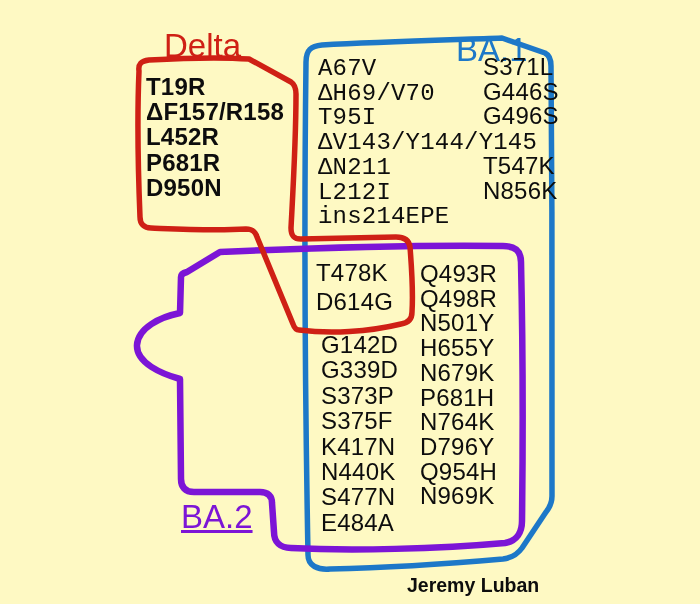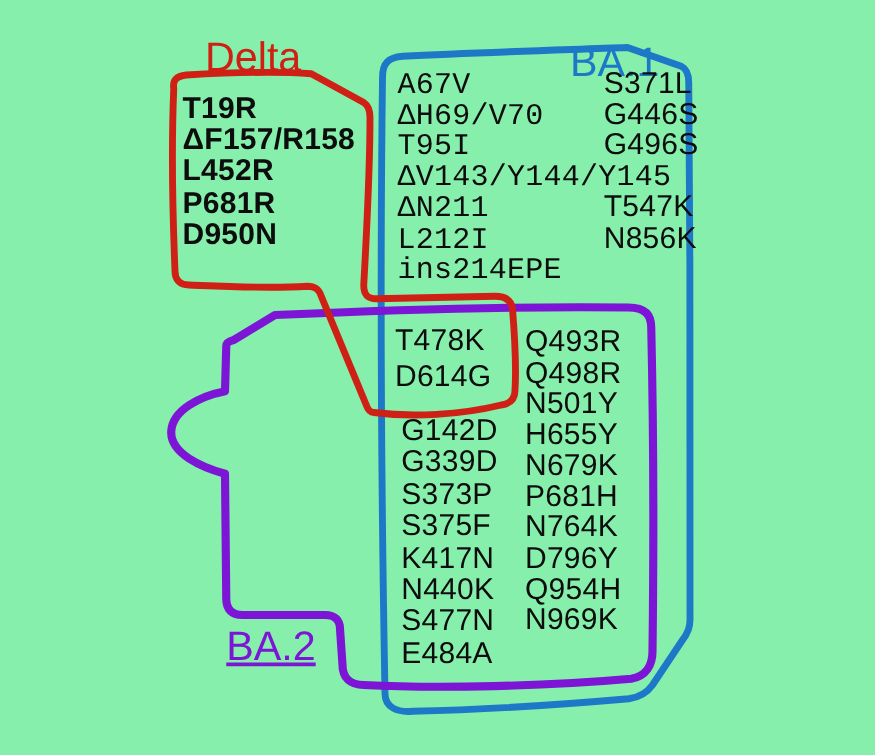--- a/index.html
+++ b/index.html
@@ -1,20 +1,20 @@
 <!DOCTYPE html>
 <html><head>
 <meta charset="utf-8">
 <style>
   html, body { margin: 0; padding: 0; background: #ffffff; }
   .figure {
     position: relative;
     width: 700px;
     height: 604px;
-    background: #86efac;
+    background: #fef9c3;
     font-family: "Liberation Sans", sans-serif;
     overflow: hidden;
   }
   svg.outlines { position: absolute; left: 0; top: 0; }
   svg.outlines path { fill: none; stroke-linejoin: round; stroke-linecap: round; }
 
   .mut-list {
     position: absolute;
     font-size: 24px;
     color: #0d0d0d;
@@ -162,13 +162,14 @@
       <div class="mut-line">H655Y</div>
       <div class="mut-line">N679K</div>
       <div class="mut-line">P681H</div>
       <div class="mut-line">N764K</div>
       <div class="mut-line">D796Y</div>
       <div class="mut-line">Q954H</div>
       <div class="mut-line">N969K</div>
     </div>
 
 
+  <div class="credit">Jeremy Luban</div>
 </div>
 
 </body></html>

